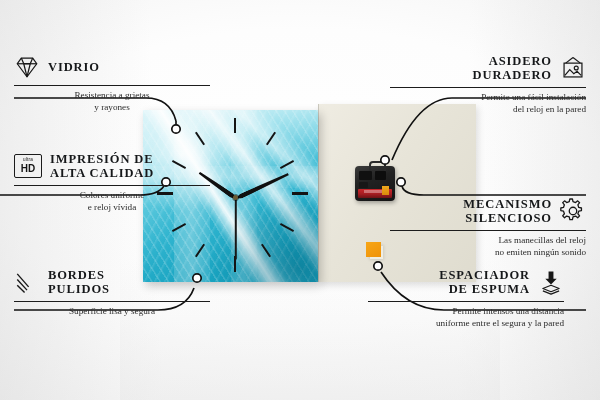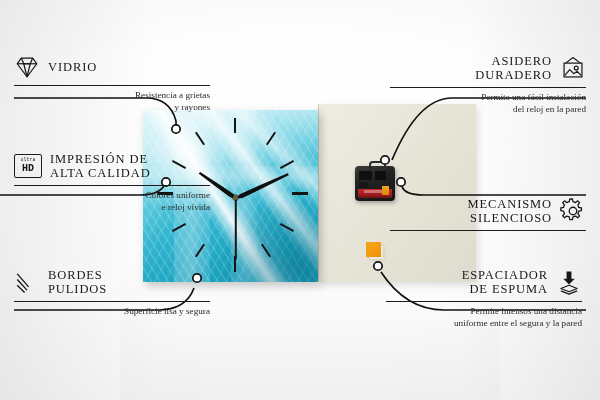--- a/index.html
+++ b/index.html
@@ -187,48 +187,48 @@
     padding-bottom: 3px;
   }
   .feature.left .head { justify-content: flex-start; }
   .feature.right .head { justify-content: flex-end; }
   .feature .title {
     font-size: 12.5px;
     letter-spacing: 0.9px;
     line-height: 14px;
     color: #16181a;
     text-transform: uppercase;
-    font-weight: normal;
+    font-weight: bold;
   }
   .feature.left .title { text-align: left; }
   .feature.right .title { text-align: right; }
   .feature .rule {
     height: 0;
     border-top: 1.3px solid #1c1c1c;
     margin: 2px 0 4px 0;
   }
   .feature .desc {
     font-size: 9.2px;
     line-height: 11.5px;
     color: #2b2b2b;
   }
-  .feature.left .desc { text-align: right; }
+  .feature.left .desc { text-align: center; }
   .feature.right .desc { text-align: right; }
 
   .ficon { width: 26px; height: 26px; flex: 0 0 26px; display: block; }
   .ficon svg { width: 26px; height: 26px; display: block; }
 
   .hd-badge {
     width: 26px; height: 22px; flex: 0 0 26px;
     border: 1.4px solid #1b1b1b;
     border-radius: 2px;
     display: flex; flex-direction: column;
     align-items: center; justify-content: center;
     line-height: 1;
-    font-family: Liberation Mono, monospace;
+    font-family: Liberation Sans, sans-serif;
   }
   .hd-badge .ultra { font-size: 4.6px; letter-spacing: .2px; color: #141414; }
   .hd-badge .hd { font-size: 10px; font-weight: bold; color: #141414; margin-top: 1px; }
 
   
   #connectors { position: absolute; left: 0; top: 0; width: 600px; height: 400px; pointer-events: none; }
   #connectors path { fill: none; stroke: #111111; stroke-width: 1.7; }
   #connectors circle { fill: #ffffff; stroke: #111111; stroke-width: 1.7; }
 </style>
 </head>
@@ -413,23 +413,27 @@
       <span class="ficon">
         <svg viewBox="0 0 32 32">
             <g fill="none" stroke="#181818" stroke-width="1.6">
           <path d="M16 4.5 l3.2 1.1 2.6-2.1 2.3 2.3 -2.1 2.6 1.1 3.2 3.3 .7 v3.2 l-3.3 .7 -1.1 3.2 2.1 2.6 -2.3 2.3 -2.6-2.1 -3.2 1.1 -.7 3.3 h-3.2 l-.7-3.3 -3.2-1.1 -2.6 2.1 -2.3-2.3 2.1-2.6 -1.1-3.2 -3.3-.7 v-3.2 l3.3-.7 1.1-3.2 -2.1-2.6 2.3-2.3 2.6 2.1 3.2-1.1 .7-3.3 h3.2 z" stroke-linejoin="round"></path>
           <circle cx="16" cy="16" r="4.6"></circle>
         </g>
           </svg>
       </span>
     </div>
     <div class="rule"></div>
-  </div>
-
-  <div class="feature right" style="left:386px; top:268px; width:196px;">
+    <div class="desc">
+      <div>Las manecillas del reloj</div>
+      <div>no emiten ningún sonido</div>
+    </div>
+  </div>
+
+  <div class="feature right" style="left:368px; top:268px; width:196px;">
     <div class="head">
       <div class="title">
         <div>ESPACIADOR</div>
         <div>DE ESPUMA</div>
       </div>
       <span class="ficon">
         <svg viewBox="0 0 32 32">
             <g fill="none" stroke="#181818" stroke-width="1.5" stroke-linejoin="round">
           <path d="M13 3 h6 v9 h4 l-7 7 -7-7 h4 z" fill="#181818" stroke="none"></path>
           <path d="M16 20 L6 24 L16 28 L26 24 Z"></path>

